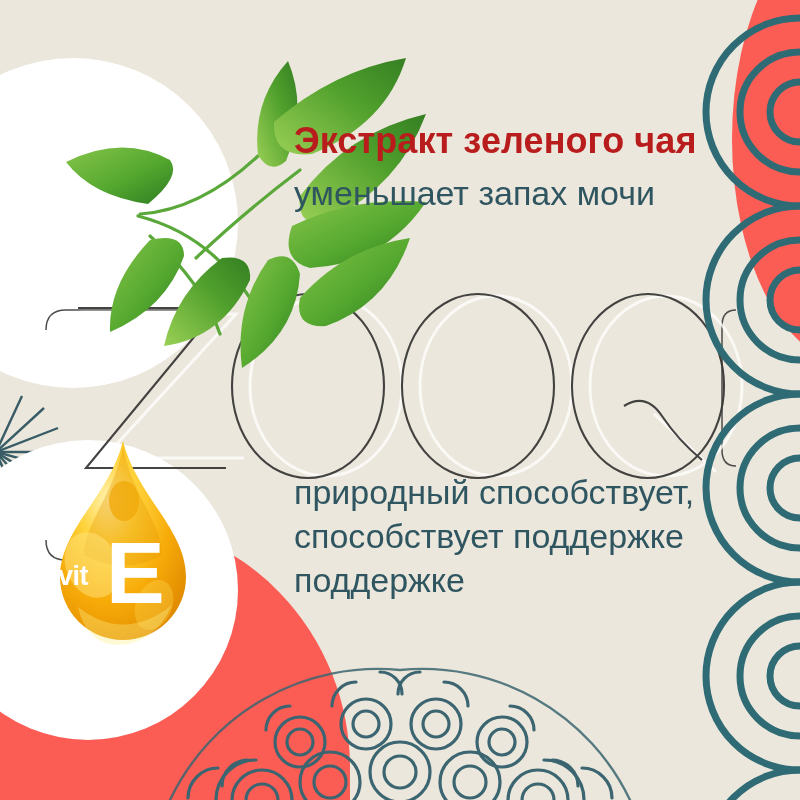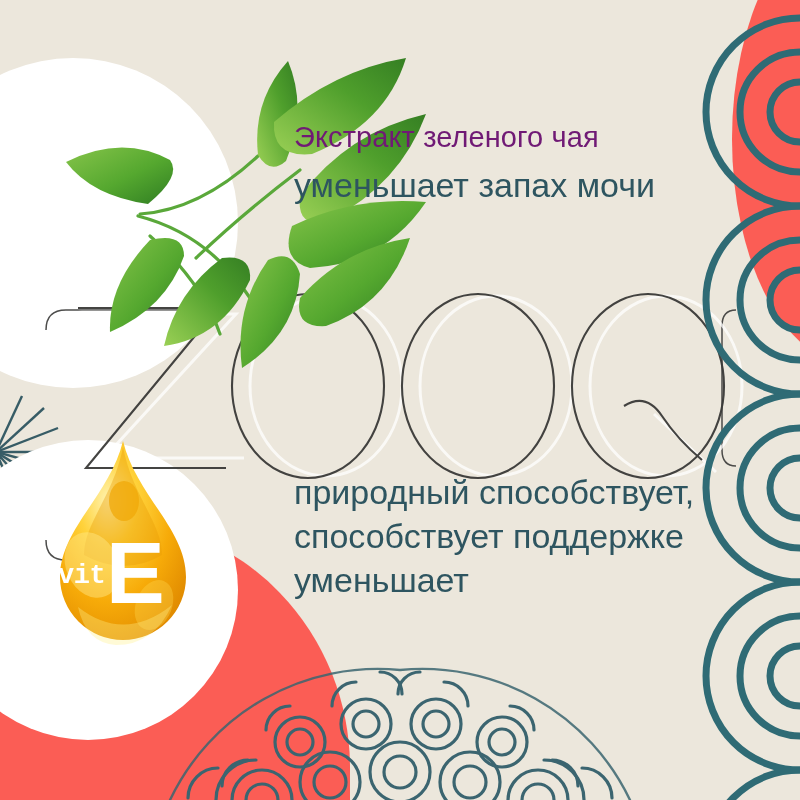--- a/index.html
+++ b/index.html
@@ -75,26 +75,26 @@
 
   
   .text-block {
     position: absolute;
     color: #2e5560;
   }
   #block-tea  { left: 294px; top: 120px; width: 420px; }
   #block-vite { left: 294px; top: 470px; width: 420px; }
 
   .headline {
-    font-size: 29px;
-    font-weight: normal;
+    font-size: 36px;
+    font-weight: bold;
     letter-spacing: 0.1px;
     line-height: 1.18;
     margin: 0 0 9px 0;
-    color: #701a75;
+    color: #b91c1c;
   }
   .subline {
     font-size: 34px;
     font-weight: normal;
     line-height: 1.30;
     margin: 0;
     color: #2e5560;
   }
 
   
@@ -110,21 +110,20 @@
     color: #ffffff;
     font-weight: bold;
     line-height: 1;
     user-select: none;
   }
   #drop-vit {
     left: 20px;
     top: 126px;
     font-size: 27px;
     letter-spacing: -0.5px;
-    font-family: Liberation Mono, monospace;
   }
   #drop-e {
     left: 68px;
     top: 92px;
     font-size: 88px;
     letter-spacing: -2px;
   }
 </style>
 </head>
 <body>
@@ -317,16 +316,16 @@
   </svg>
 
   <div class="text-block" id="block-tea">
     <div class="headline">Экстракт зеленого чая</div>
     <div class="subline">уменьшает запах мочи</div>
   </div>
 
   <div class="text-block" id="block-vite">
     <div class="subline">природный способствует,</div>
     <div class="subline">способствует поддержке</div>
-    <div class="subline">уменьшает</div>
+    <div class="subline">поддержке</div>
   </div>
 
 </div>
 
 </body></html>

